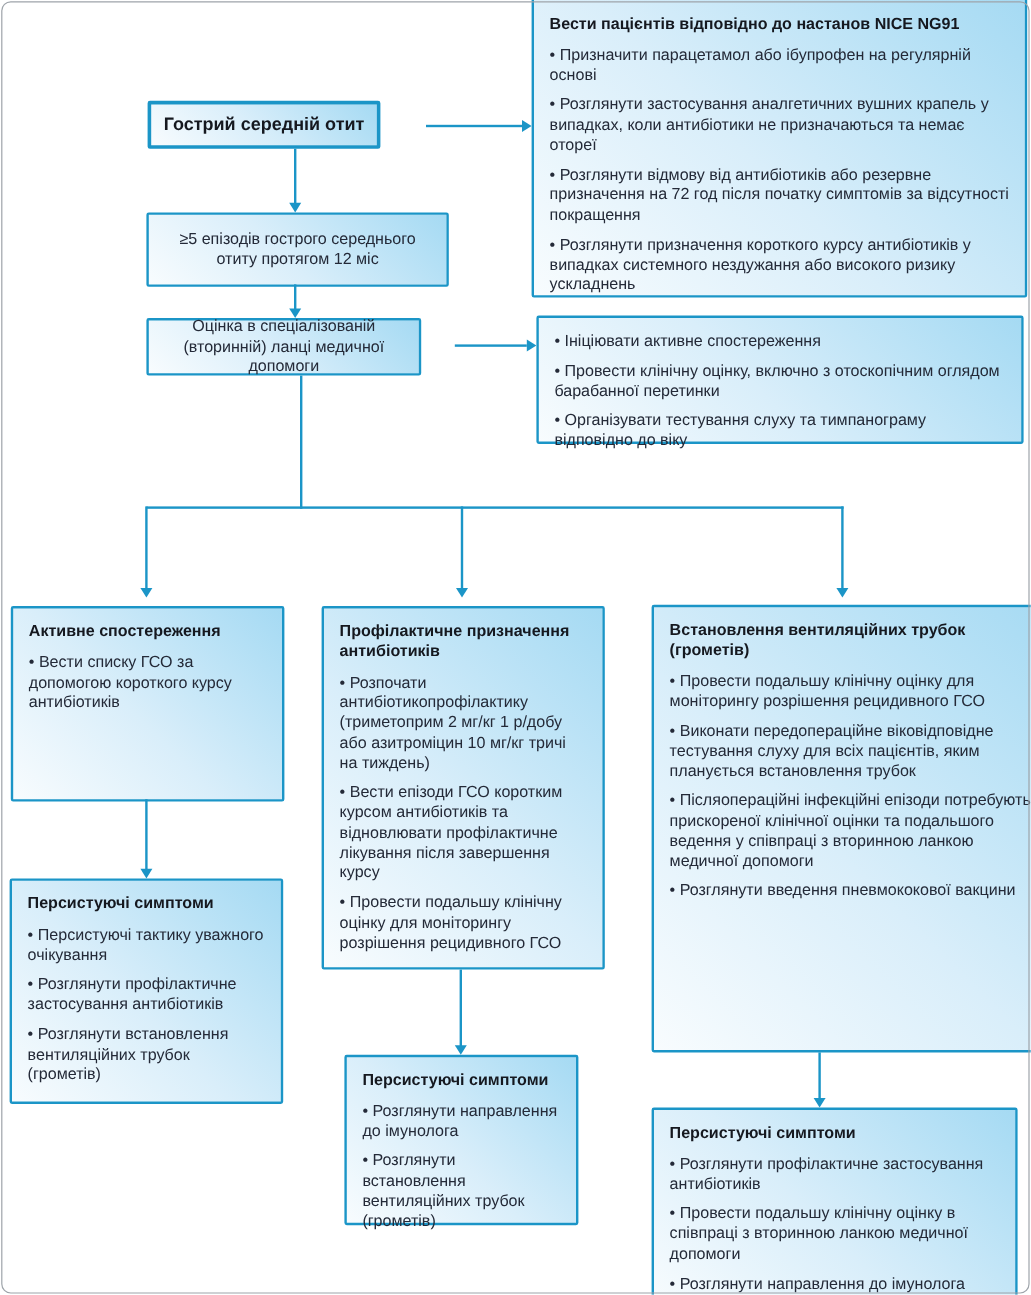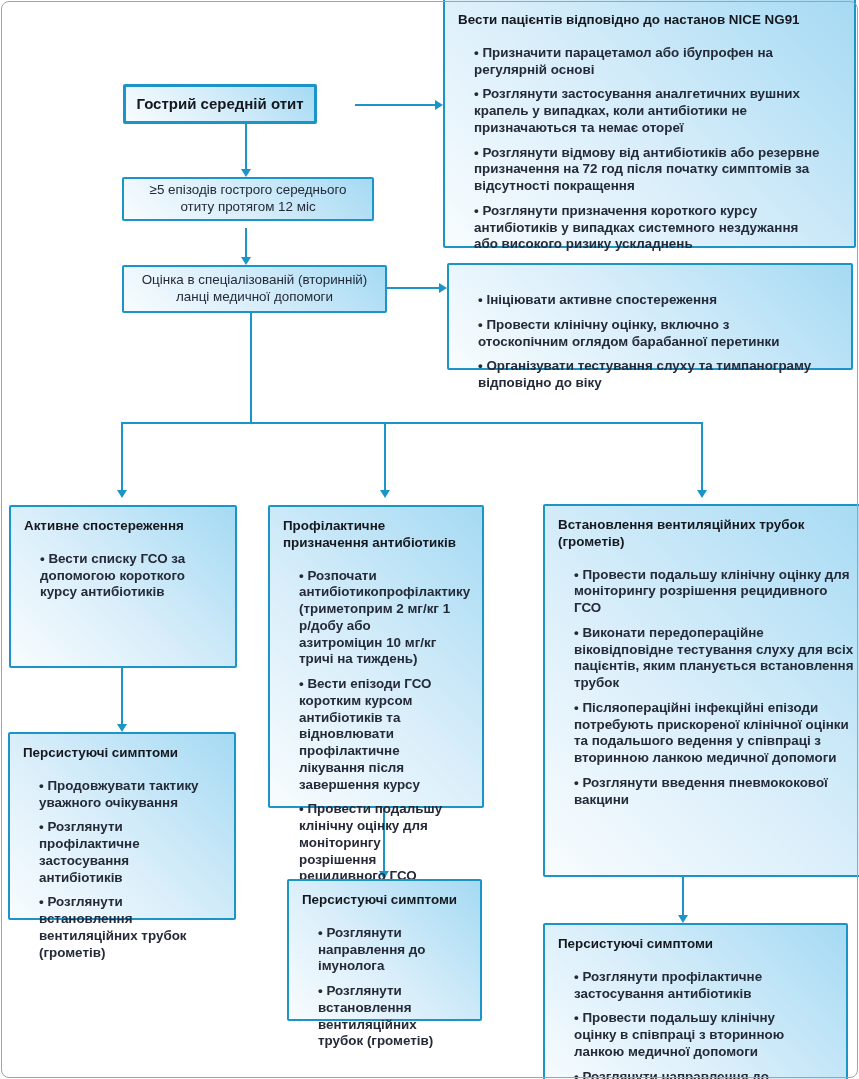--- a/index.html
+++ b/index.html
@@ -41,32 +41,32 @@
   .box.center{
     display:flex;align-items:center;justify-content:center;
     text-align:center;
     padding:4px 10px;
   }
   .box-title{
     font-weight:700;
     color:var(--title-color);
     margin:0 0 9px 0;
   }
-  ul.bullets{list-style:none;margin:16px;padding:0;font-weight:bold;}
+  ul.bullets{list-style:none;margin:0;padding:0;}
   ul.bullets li{margin:0 0 8px 0;}
   ul.bullets li:last-child{margin-bottom:0;}
   ul.bullets li::before{content:"• ";}
   
   #b-start{left:123px;top:84px;width:194px;height:40px;border-width:3px;font-size:15px;font-weight:700;color:var(--title-color);}
   #b-nice{left:443px;top:-4px;width:413px;height:252px;padding-top:14px;}
-  #b-episodes{left:122px;top:177px;width:252px;height:44px;justify-content:flex-end;}
-  #b-assessment{left:122px;top:265px;width:265px;height:48px;}
+  #b-episodes{left:122px;top:177px;width:252px;height:62px;justify-content:flex-end;}
+  #b-assessment{left:122px;top:265px;width:229px;height:48px;}
   #b-secondary{left:447px;top:263px;width:406px;height:107px;}
   #b-observation{left:9px;top:505px;width:228px;height:163px;}
-  #b-prophylaxis{left:268px;top:505px;width:216px;height:303px;}
+  #b-prophylaxis{left:268px;top:505px;width:236px;height:303px;}
   #b-grommets{left:543px;top:504px;width:342px;height:373px;}
   #b-p-observation{left:8px;top:732px;width:228px;height:188px;}
   #b-p-prophylaxis{left:287px;top:879px;width:195px;height:142px;}
   #b-p-grommets{left:543px;top:923px;width:305px;height:170px;}
   
   .line{position:absolute;background:var(--line-color);z-index:2;}
   .arrow-down{position:absolute;width:0;height:0;border-left:5px solid transparent;border-right:5px solid transparent;border-top:8px solid var(--line-color);z-index:2;}
   .arrow-right{position:absolute;width:0;height:0;border-top:5px solid transparent;border-bottom:5px solid transparent;border-left:8px solid var(--line-color);z-index:2;}
   #c-start-nice-h{left:355px;top:104px;width:80px;height:2px;}
   #c-start-nice-a{left:435px;top:100px;}
@@ -181,21 +181,21 @@
         <li>Провести подальшу клінічну оцінку для моніторингу розрішення рецидивного ГСО</li>
         <li>Виконати передопераційне віковідповідне тестування слуху для всіх пацієнтів, яким планується встановлення трубок</li>
         <li>Післяопераційні інфекційні епізоди потребують прискореної клінічної оцінки та подальшого ведення у співпраці з вторинною ланкою медичної допомоги</li>
         <li>Розглянути введення пневмококової вакцини</li>
       </ul>
   </div>
 
   <div class="box" id="b-p-observation">
     <p class="box-title">Персистуючі симптоми</p>
     <ul class="bullets">
-        <li>Продовжувати тактику уважного очікування</li>
+        <li>Персистуючі тактику уважного очікування</li>
         <li>Розглянути профілактичне застосування антибіотиків</li>
         <li>Розглянути встановлення вентиляційних трубок (грометів)</li>
       </ul>
   </div>
 
   <div class="box" id="b-p-prophylaxis">
     <p class="box-title">Персистуючі симптоми</p>
     <ul class="bullets">
         <li>Розглянути направлення до імунолога</li>
         <li>Розглянути встановлення вентиляційних трубок (грометів)</li>

